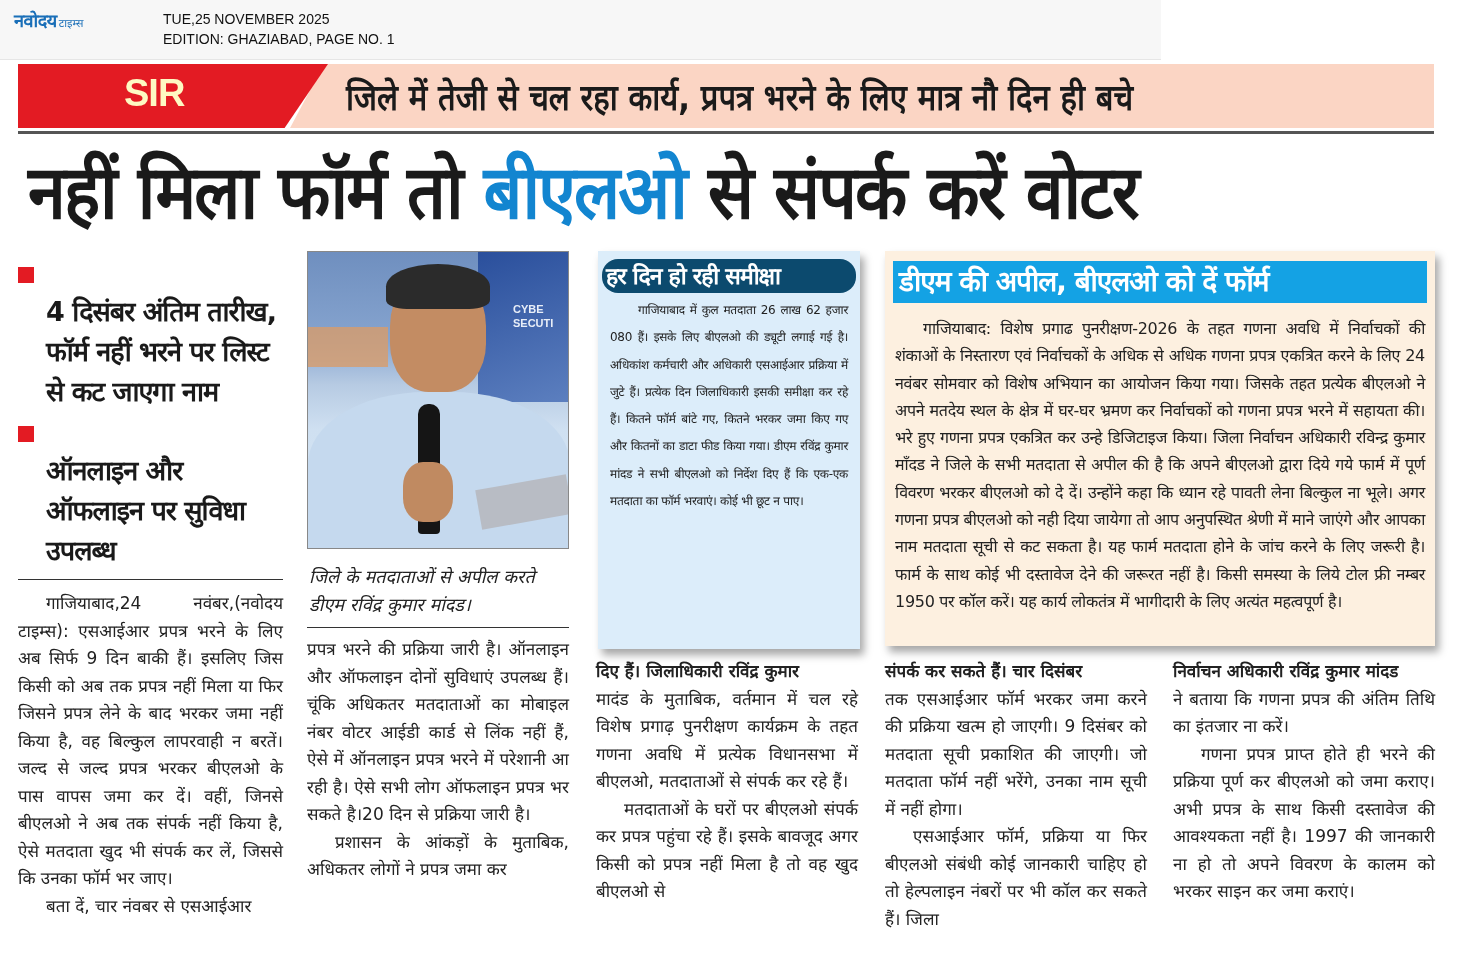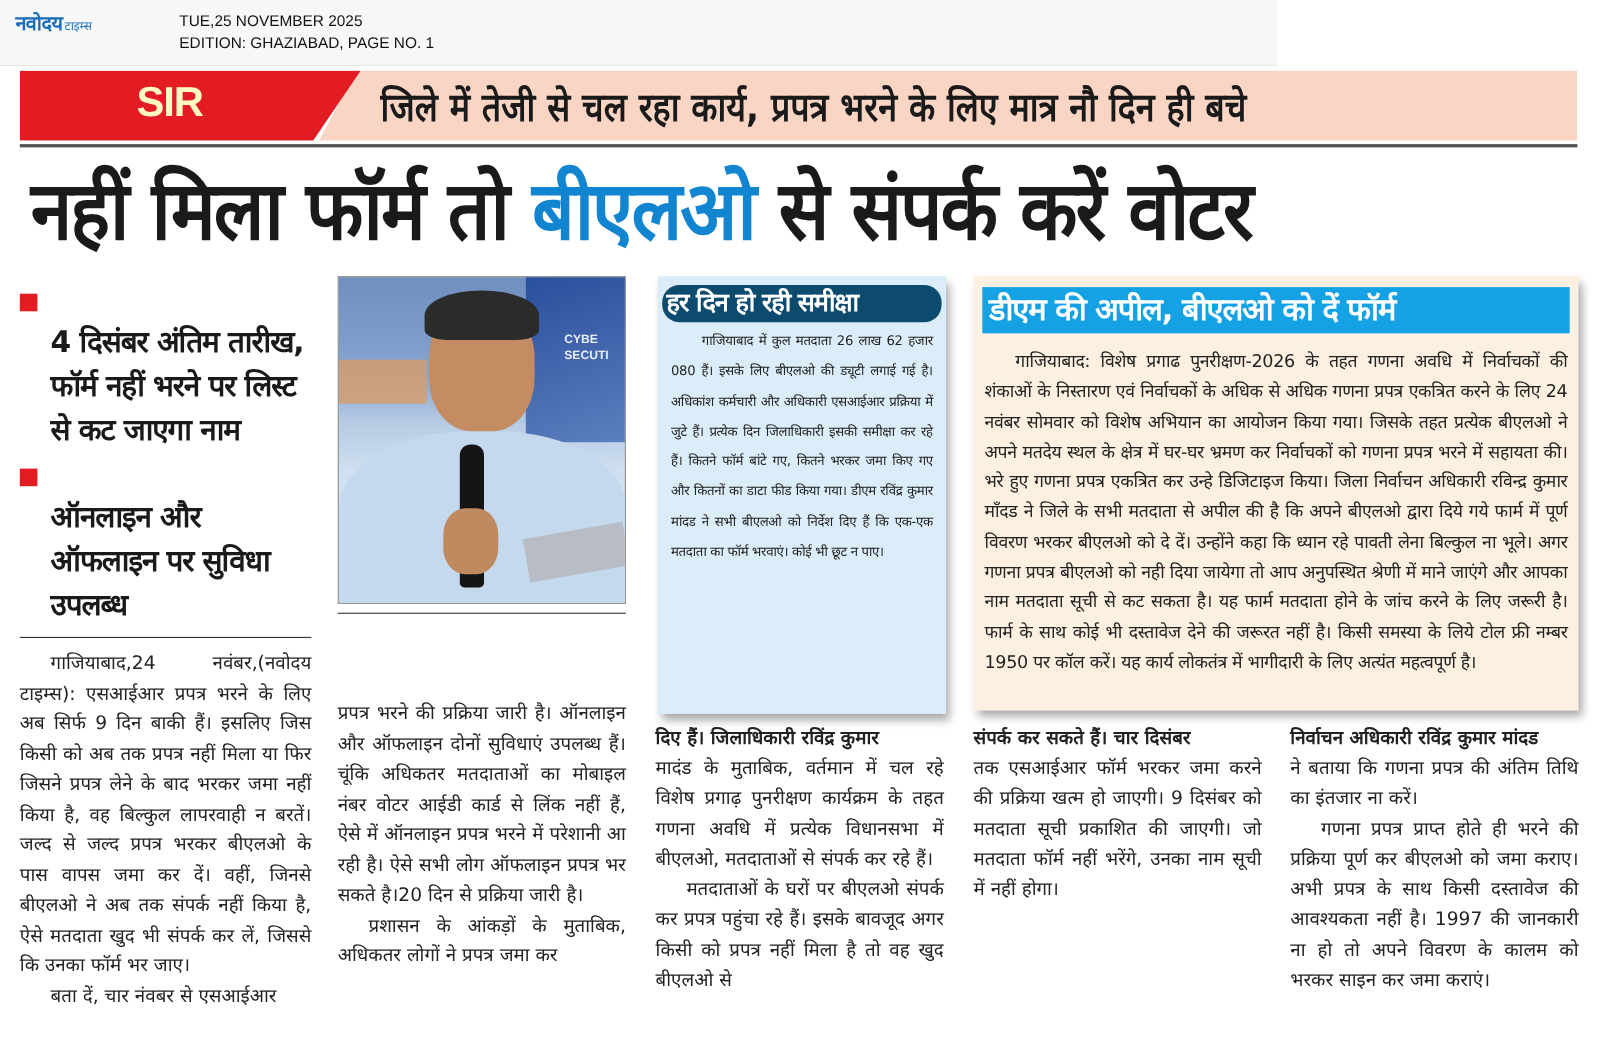--- a/index.html
+++ b/index.html
@@ -111,20 +111,21 @@
     <div class="photo-bg-dark"></div>
     <div class="photo-banner"></div>
     <div class="photo-cyber">CYBE SECUTI</div>
     <div class="photo-shirt"></div>
     <div class="photo-head"></div>
     <div class="photo-hair"></div>
     <div class="photo-mic"></div>
     <div class="photo-hand"></div>
     <div class="photo-paper"></div>
   </div>
+  <p class="caption">जिले के मतदाताओं से अपील करते डीएम रविंद्र कुमार मांदड।</p>
   <div class="rule-thin"></div>
 </div>
 <div class="col2-body">
   <p class="body-text">प्रपत्र भरने की प्रक्रिया जारी है। ऑनलाइन और ऑफलाइन दोनों सुविधाएं उपलब्ध हैं। चूंकि अधिकतर मतदाताओं का मोबाइल नंबर वोटर आईडी कार्ड से लिंक नहीं हैं, ऐसे में ऑनलाइन प्रपत्र भरने में परेशानी आ रही है। ऐसे सभी लोग ऑफलाइन प्रपत्र भर सकते है।20 दिन से प्रक्रिया जारी है।</p>
   <p class="body-text indent">प्रशासन के आंकड़ों के मुताबिक, अधिकतर लोगों ने प्रपत्र जमा कर</p>
 </div>
 
 <div class="review-box">
   <div class="review-title">हर दिन हो रही समीक्षा</div>
   <p class="review-text indent">गाजियाबाद में कुल मतदाता 26 लाख 62 हजार 080 हैं। इसके लिए बीएलओ की ड्यूटी लगाई गई है। अधिकांश कर्मचारी और अधिकारी एसआईआर प्रक्रिया में जुटे हैं। प्रत्येक दिन जिलाधिकारी इसकी समीक्षा कर रहे हैं। कितने फॉर्म बांटे गए, कितने भरकर जमा किए गए और कितनों का डाटा फीड किया गया। डीएम रविंद्र कुमार मांदड ने सभी बीएलओ को निर्देश दिए हैं कि एक-एक मतदाता का फॉर्म भरवाएं। कोई भी छूट न पाए।</p>
@@ -136,18 +137,19 @@
 </div>
 
 <div class="col3">
   <p class="body-text bold-lead">दिए हैं। जिलाधिकारी रविंद्र कुमार</p>
   <p class="body-text">मादंड के मुताबिक, वर्तमान में चल रहे विशेष प्रगाढ़ पुनरीक्षण कार्यक्रम के तहत गणना अवधि में प्रत्येक विधानसभा में बीएलओ, मतदाताओं से संपर्क कर रहे हैं।</p>
   <p class="body-text indent">मतदाताओं के घरों पर बीएलओ संपर्क कर प्रपत्र पहुंचा रहे हैं। इसके बावजूद अगर किसी को प्रपत्र नहीं मिला है तो वह खुद बीएलओ से</p>
 </div>
 <div class="col4">
   <p class="body-text bold-lead">संपर्क कर सकते हैं। चार दिसंबर</p>
   <p class="body-text">तक एसआईआर फॉर्म भरकर जमा करने की प्रक्रिया खत्म हो जाएगी। 9 दिसंबर को मतदाता सूची प्रकाशित की जाएगी। जो मतदाता फॉर्म नहीं भरेंगे, उनका नाम सूची में नहीं होगा।</p>
+  <p class="body-text indent">एसआईआर फॉर्म, प्रक्रिया या फिर बीएलओ संबंधी कोई जानकारी चाहिए हो तो हेल्पलाइन नंबरों पर भी कॉल कर सकते हैं। जिला</p>
 </div>
 <div class="col5">
   <p class="body-text bold-lead">निर्वाचन अधिकारी रविंद्र कुमार मांदड</p>
   <p class="body-text">ने बताया कि गणना प्रपत्र की अंतिम तिथि का इंतजार ना करें।</p>
   <p class="body-text indent">गणना प्रपत्र प्राप्त होते ही भरने की प्रक्रिया पूर्ण कर बीएलओ को जमा कराए। अभी प्रपत्र के साथ किसी दस्तावेज की आवश्यकता नहीं है। 1997 की जानकारी ना हो तो अपने विवरण के कालम को भरकर साइन कर जमा कराएं।</p>
 </div>
 
 </body></html>

